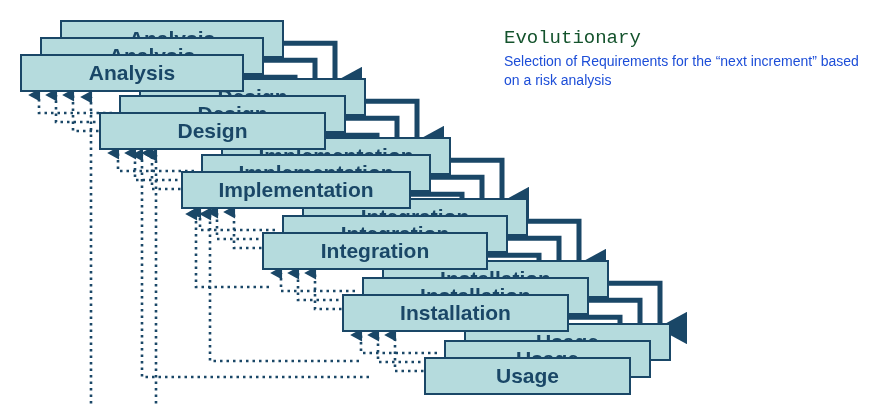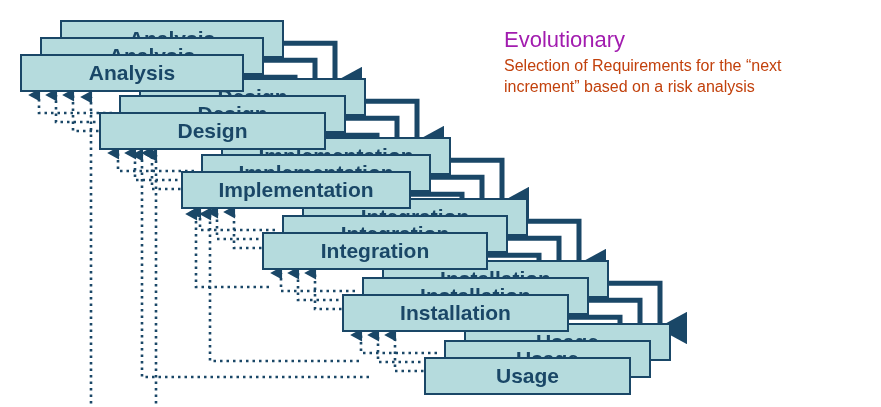--- a/index.html
+++ b/index.html
@@ -32,33 +32,33 @@
   }
 
   .legend-block {
     position: absolute;
     left: 504px;
     top: 28px;
     width: 360px;
   }
 
   .legend-title {
-    font-family: Liberation Sans, sans-serif;
-    font-size: 22px;
+    font-family: Liberation Mono, monospace;
+    font-size: 19px;
     font-weight: 400;
-    color: #a21caf;
+    color: #14532d;
     line-height: 1.1;
     white-space: nowrap;
   }
 
   .legend-subtitle {
     font-family: "Liberation Sans", sans-serif;
-    font-size: 16px;
+    font-size: 14px;
     font-weight: 400;
-    color: #c2410c;
+    color: #1d4ed8;
     line-height: 1.33;
     margin-top: 3px;
     width: 355px;
   }
 
   .stage-label {
     font-family: "Liberation Sans", sans-serif;
     font-weight: bold;
     fill: #1a4767;
     text-anchor: middle;

